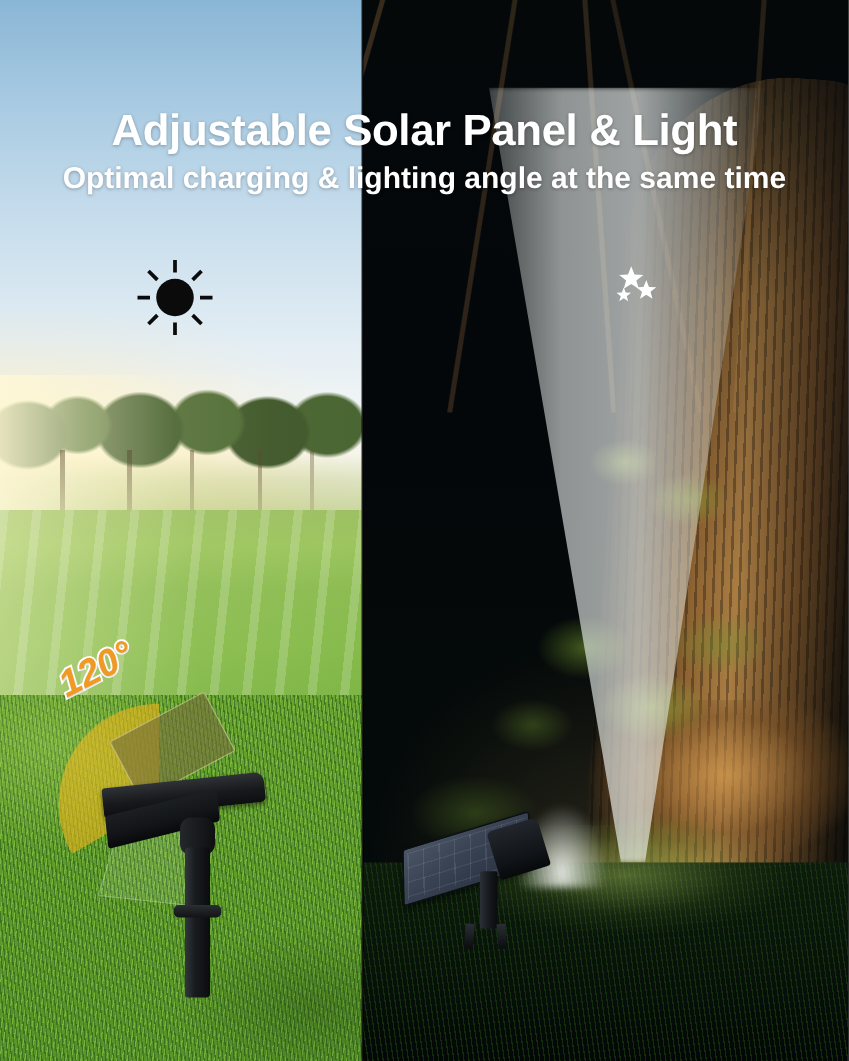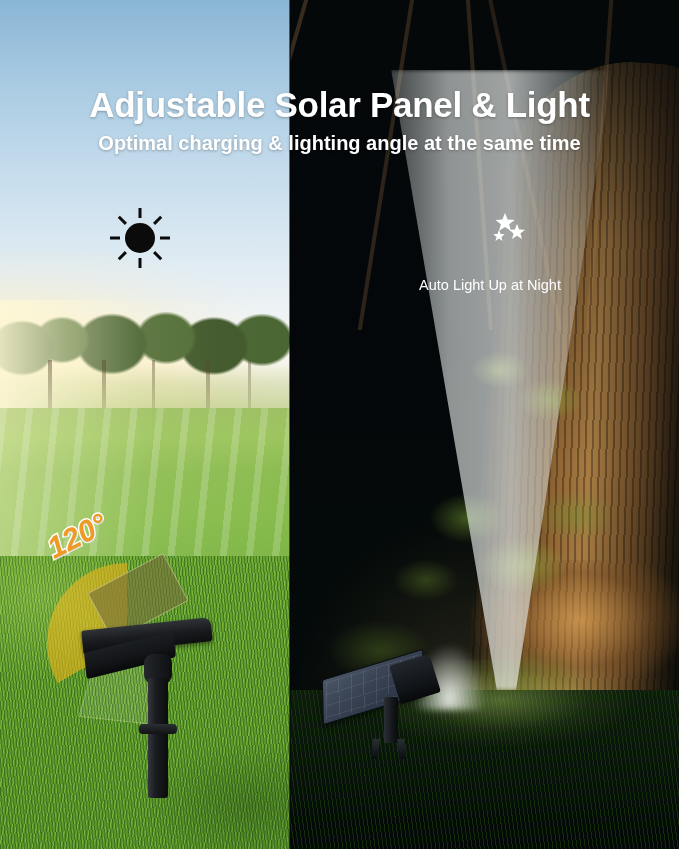--- a/index.html
+++ b/index.html
@@ -400,21 +400,21 @@
     color: #ffffff;
     letter-spacing: -0.3px;
     text-shadow: 0 1px 3px rgba(0,0,0,0.30);
     white-space: nowrap;
   }
   .subhead {
     position: absolute;
     left: 0; right: 0;
     top: 131px;
     text-align: center;
-    font-size: 20px;
+    font-size: 24px;
     line-height: 24px;
     font-weight: bold;
     color: #ffffff;
     text-shadow: 0 1px 3px rgba(0,0,0,0.30);
     white-space: nowrap;
   }
 
   .feature {
     position: absolute;
     width: 240px;
@@ -516,16 +516,15 @@
 
   <div class="feature night">
     <div class="icon-wrap">
       <svg width="70" height="64" viewBox="0 0 70 64" aria-hidden="true">
         <path d="M40 8 A24 24 0 1 0 40 56 A19 19 0 1 1 40 8 Z" fill="#ffffff"></path>
         <path d="M50 7 L52.6 13.6 L59.6 13.9 L54.1 18.3 L56 25 L50 21.1 L44 25 L45.9 18.3 L40.4 13.9 L47.4 13.6 Z" fill="#ffffff"></path>
         <path d="M62 18 L64.2 23.5 L70 23.7 L65.4 27.4 L67 33 L62 29.7 L57 33 L58.6 27.4 L54 23.7 L59.8 23.5 Z" fill="#ffffff"></path>
         <path d="M44 24 L45.6 28 L49.8 28.2 L46.4 30.9 L47.6 35 L44 32.6 L40.4 35 L41.6 30.9 L38.2 28.2 L42.4 28 Z" fill="#ffffff"></path>
       </svg>
     </div>
-    <div class="caption">Auto Light Up at Night</div>
   </div>
 
 </div>
 
 </body></html>

